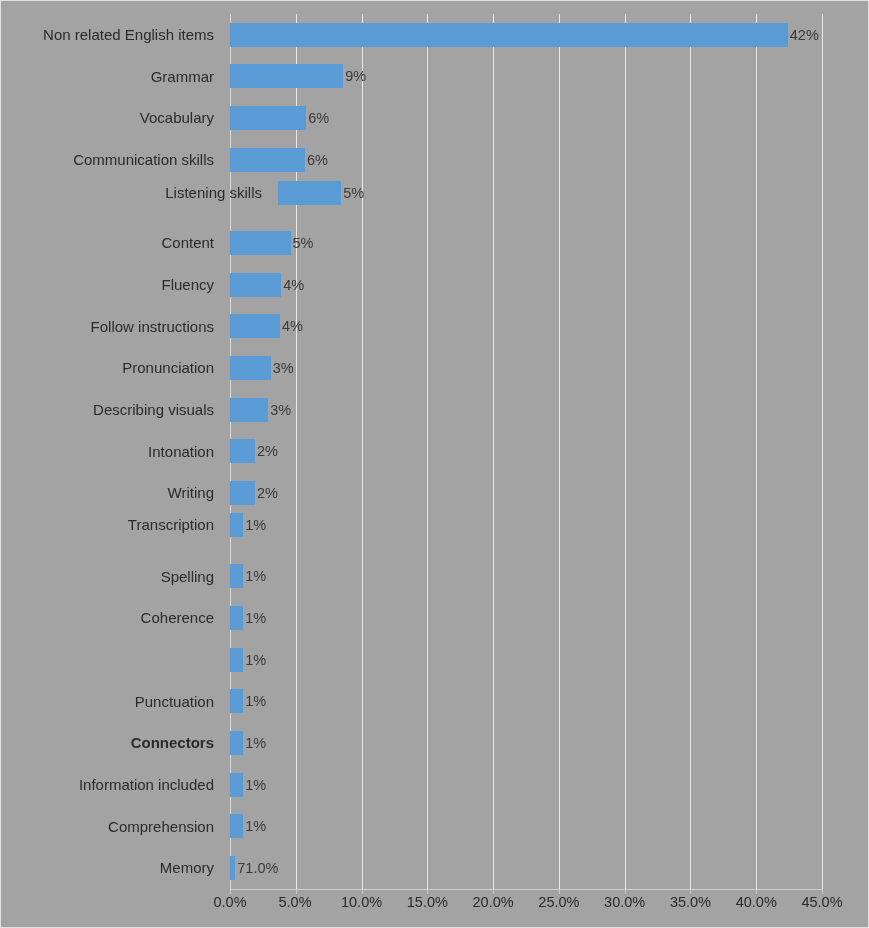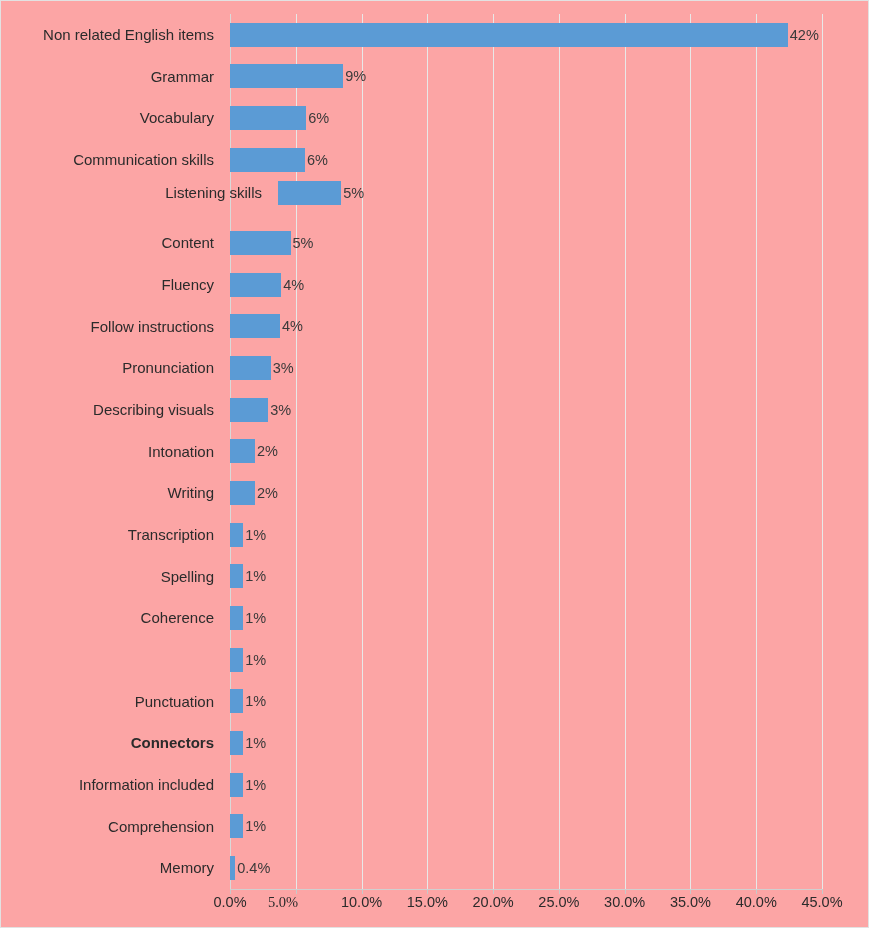--- a/index.html
+++ b/index.html
@@ -7,21 +7,21 @@
     width:869px;height:928px;
     background:#ffffff;
     font-family:"Liberation Sans", sans-serif;
     overflow:hidden;
   }
   #chart-frame{
     position:relative;
     width:869px;height:928px;
     box-sizing:border-box;
     border:1px solid #e2e2e2;
-    background:#fca5a5;
+    background:#a3a3a3;
   }
   
   #plot{
     position:absolute;
     left:229px;   
     top:13px;
     width:592px;  
     height:875px;
     box-sizing:border-box;
   }
@@ -211,21 +211,21 @@
           <span class="bar-value">2%</span>
         </div>
       </div>
       <div class="row" style="top: 458.333px; height: 41.6667px;">
         <div class="cat-label" style="line-height: 41.6667px;">Writing</div>
         <div class="bar-wrap">
           <div class="bar" style="width: 24.9956px; background: rgb(91, 155, 213);"></div>
           <span class="bar-value">2%</span>
         </div>
       </div>
-      <div class="row" style="top: 500px; height: 41.6667px;">
+      <div class="row" style="top: 490px; height: 41.6667px;">
         <div class="cat-label" style="line-height: 41.6667px;">Transcription</div>
         <div class="bar-wrap">
           <div class="bar" style="width: 13.1556px; background: rgb(91, 155, 213);"></div>
           <span class="bar-value">1%</span>
         </div>
       </div>
       <div class="row" style="top: 541.667px; height: 41.6667px;">
         <div class="cat-label" style="line-height: 41.6667px;">Spelling</div>
         <div class="bar-wrap">
           <div class="bar" style="width: 13.1556px; background: rgb(91, 155, 213);"></div>
@@ -270,28 +270,28 @@
         <div class="cat-label" style="line-height: 41.6667px;">Comprehension</div>
         <div class="bar-wrap">
           <div class="bar" style="width: 13.1556px; background: rgb(91, 155, 213);"></div>
           <span class="bar-value">1%</span>
         </div>
       </div>
       <div class="row" style="top: 833.333px; height: 41.6667px;">
         <div class="cat-label" style="line-height: 41.6667px;">Memory</div>
         <div class="bar-wrap">
           <div class="bar" style="width: 5.26222px; background: rgb(91, 155, 213);"></div>
-          <span class="bar-value">0.4%</span>
+          <span class="bar-value">71.0%</span>
         </div>
       </div>
     </div>
   <div id="axis-line"></div>
   <div id="xaxis">
       <div class="xtick-label" style="left: 229px;">0.0%</div>
-      <div class="xtick-label" style="left: 282px; font-family: Liberation Serif, serif;">5.0%</div>
+      <div class="xtick-label" style="left: 294px;">5.0%</div>
       <div class="xtick-label" style="left: 360.556px;">10.0%</div>
       <div class="xtick-label" style="left: 426.333px;">15.0%</div>
       <div class="xtick-label" style="left: 492.111px;">20.0%</div>
       <div class="xtick-label" style="left: 557.889px; text-align: right;">25.0%</div>
       <div class="xtick-label" style="left: 623.667px;">30.0%</div>
       <div class="xtick-label" style="left: 689.444px;">35.0%</div>
       <div class="xtick-label" style="left: 755.222px;">40.0%</div>
       <div class="xtick-label" style="left: 821px;">45.0%</div>
     </div>
 

